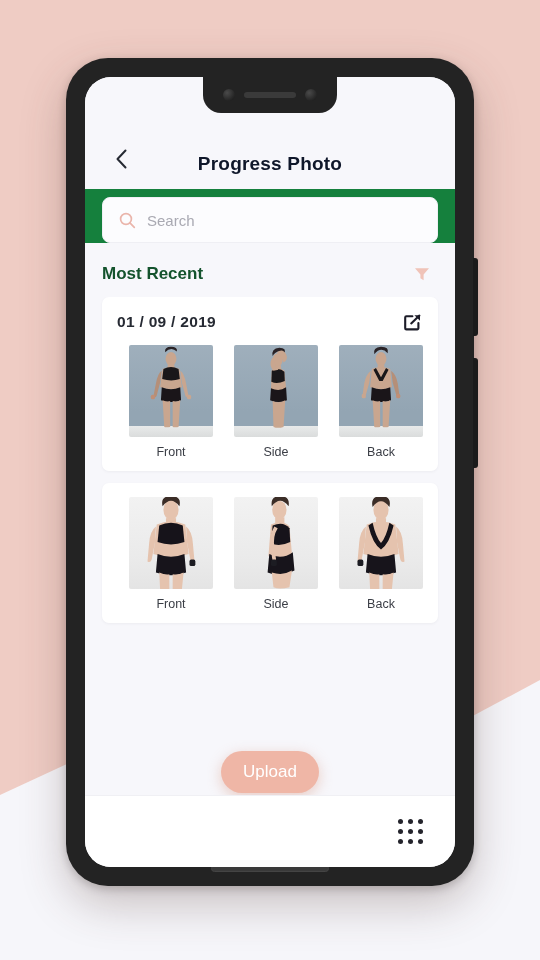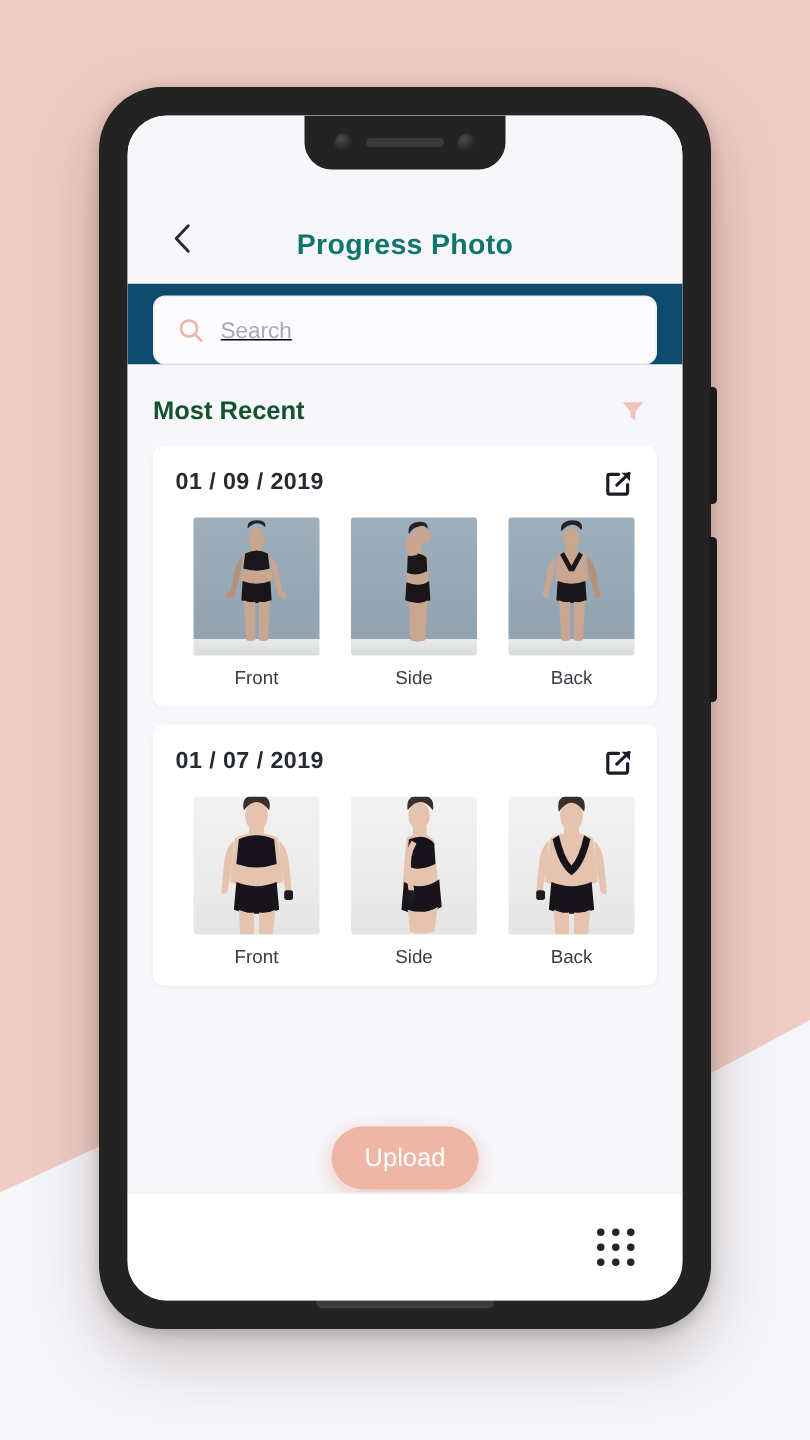--- a/index.html
+++ b/index.html
@@ -85,24 +85,24 @@
     display:flex; align-items:flex-end; padding-bottom:14px;
   }
   .back-btn {
     position:absolute; left:20px; bottom:14px;
     width:32px; height:32px; display:flex; align-items:center; justify-content:center;
     cursor:pointer;
   }
   .back-btn svg { display:block; }
   .page-title {
     width:100%; text-align:center;
-    font-size:19px; font-weight:bold; color:#0f766e; letter-spacing:0.2px;
-  }
-
-  .search-wrap { padding:8px 17px 0 17px; background:#0c4a6e;text-decoration:underline; }
+    font-size:19px; font-weight:bold; color:#0f172a; letter-spacing:0.2px;
+  }
+
+  .search-wrap { padding:8px 17px 0 17px; background:#15803d; }
   .search-box {
     height:46px; background:#FCFCFE; border:1px solid #EFEFF4;
     border-radius:8px; display:flex; align-items:center; padding:0 16px;
     box-shadow:0 1px 2px rgba(0,0,0,0.02);
   }
   .search-box .s-icon { margin-right:11px; display:flex; }
   .search-input {
     flex:1; border:none; outline:none; background:transparent;
     font-family:"Liberation Sans", sans-serif;
     font-size:15px; color:#8E8E96;
@@ -300,30 +300,20 @@
                   <rect x="27" y="53" width="5" height="5" rx="2" fill="#C9A68F"></rect>
                   <rect x="68" y="53" width="5" height="5" rx="2" fill="#C08F76"></rect>
                 </svg>
               </div>
               <div class="thumb-label">Back</div>
             </div>
           </div>
         </div>
 
         <div class="photo-card">
-          <div class="card-head">
-            <div class="card-date">01 / 07 / 2019</div>
-            <div class="share-btn">
-              <svg width="19" height="19" viewBox="0 0 19 19">
-                <path d="M9.4 3.2 H3.4 A1.2 1.2 0 0 0 2.2 4.4 V15.2 A1.2 1.2 0 0 0 3.4 16.4 H14.2 A1.2 1.2 0 0 0 15.4 15.2 V10" fill="none" stroke="#1C1C28" stroke-width="2.1" stroke-linecap="round" stroke-linejoin="round"></path>
-                <path d="M8.2 10.4 L16.4 2.6" fill="none" stroke="#1C1C28" stroke-width="2.1" stroke-linecap="round"></path>
-                <path d="M11.4 2.2 H17 V7.8 Z" fill="#1C1C28"></path>
-              </svg>
-            </div>
-          </div>
           <div class="thumbs">
 
             <div class="thumb-cell">
               <div class="thumb bgB">
                 <svg class="fig" viewBox="0 0 100 100" preserveAspectRatio="none">
                   <ellipse cx="50" cy="14" rx="9" ry="11" fill="#E5C3AE"></ellipse>
                   <path d="M40 10 q10 -12 20 0 q3 -11 -10 -11 q-13 0 -10 11z" fill="#3B2D27"></path>
                   <rect x="44" y="23" width="12" height="7" fill="#E5C3AE"></rect>
                   <path d="M33 30 q17 -7 34 0 l4 32 q-21 7 -42 0z" fill="#E5C3AE"></path>
                   <path d="M36 31 q14 -6 28 0 l2 18 q-16 5 -32 0z" fill="#16131A"></path>

